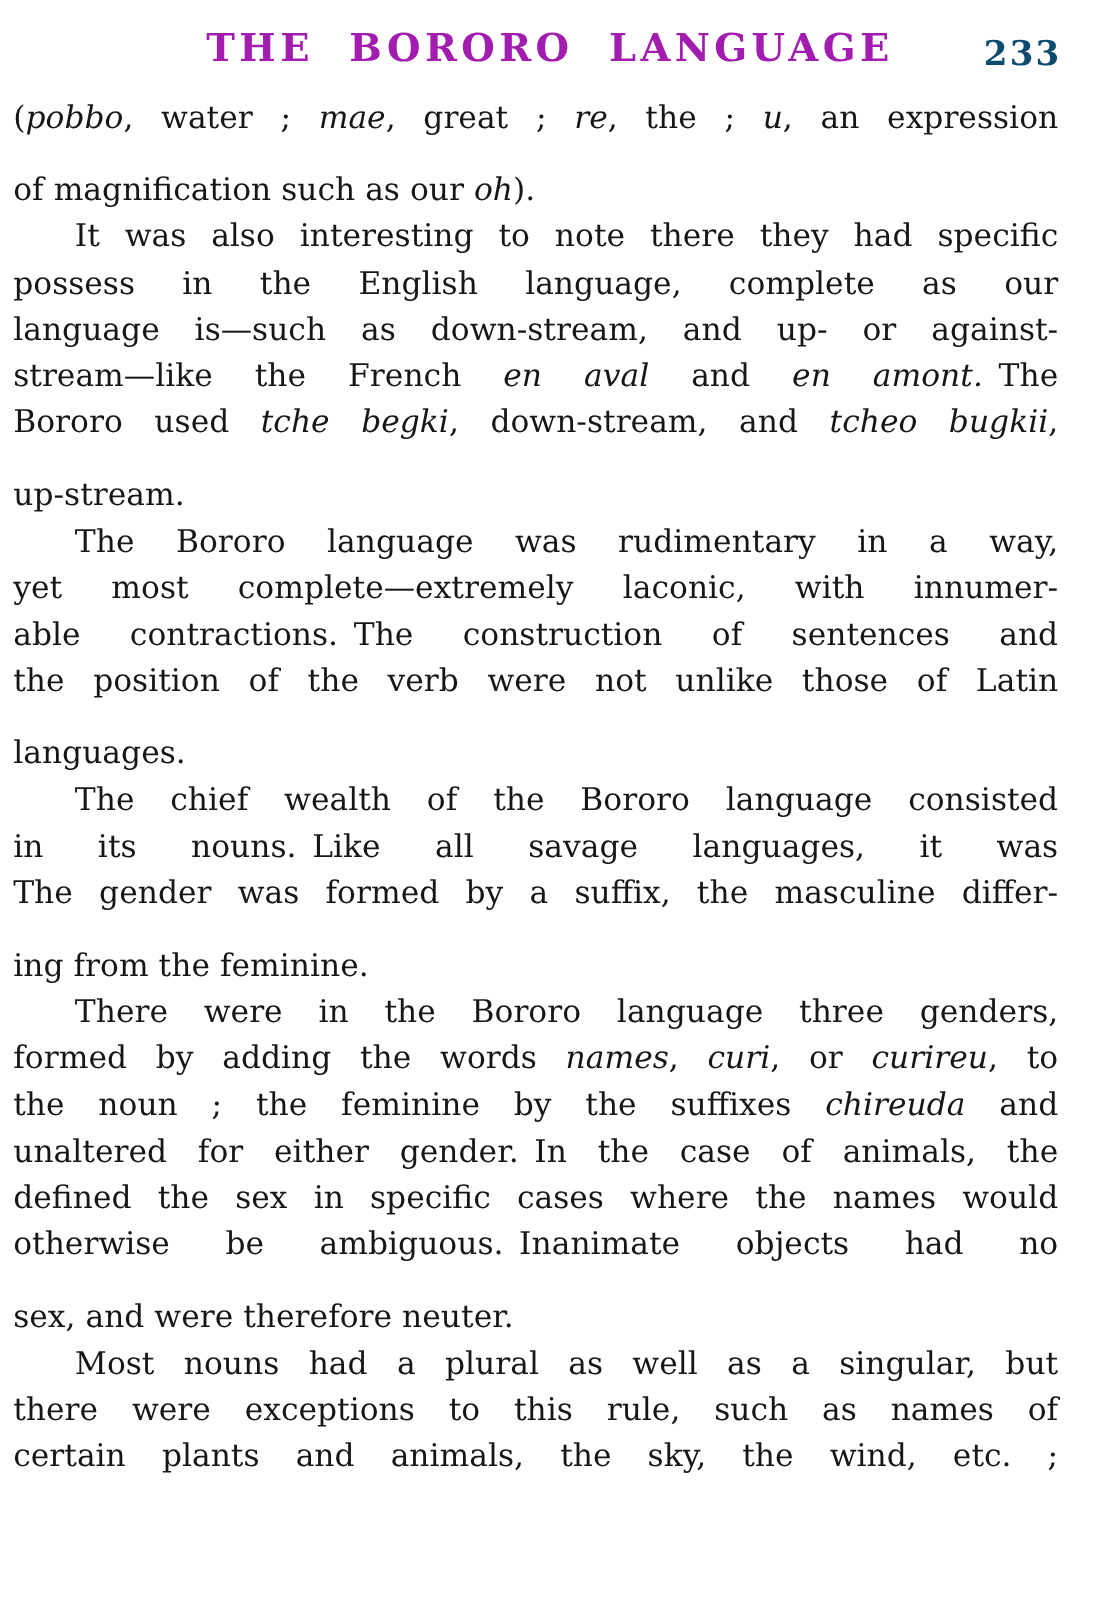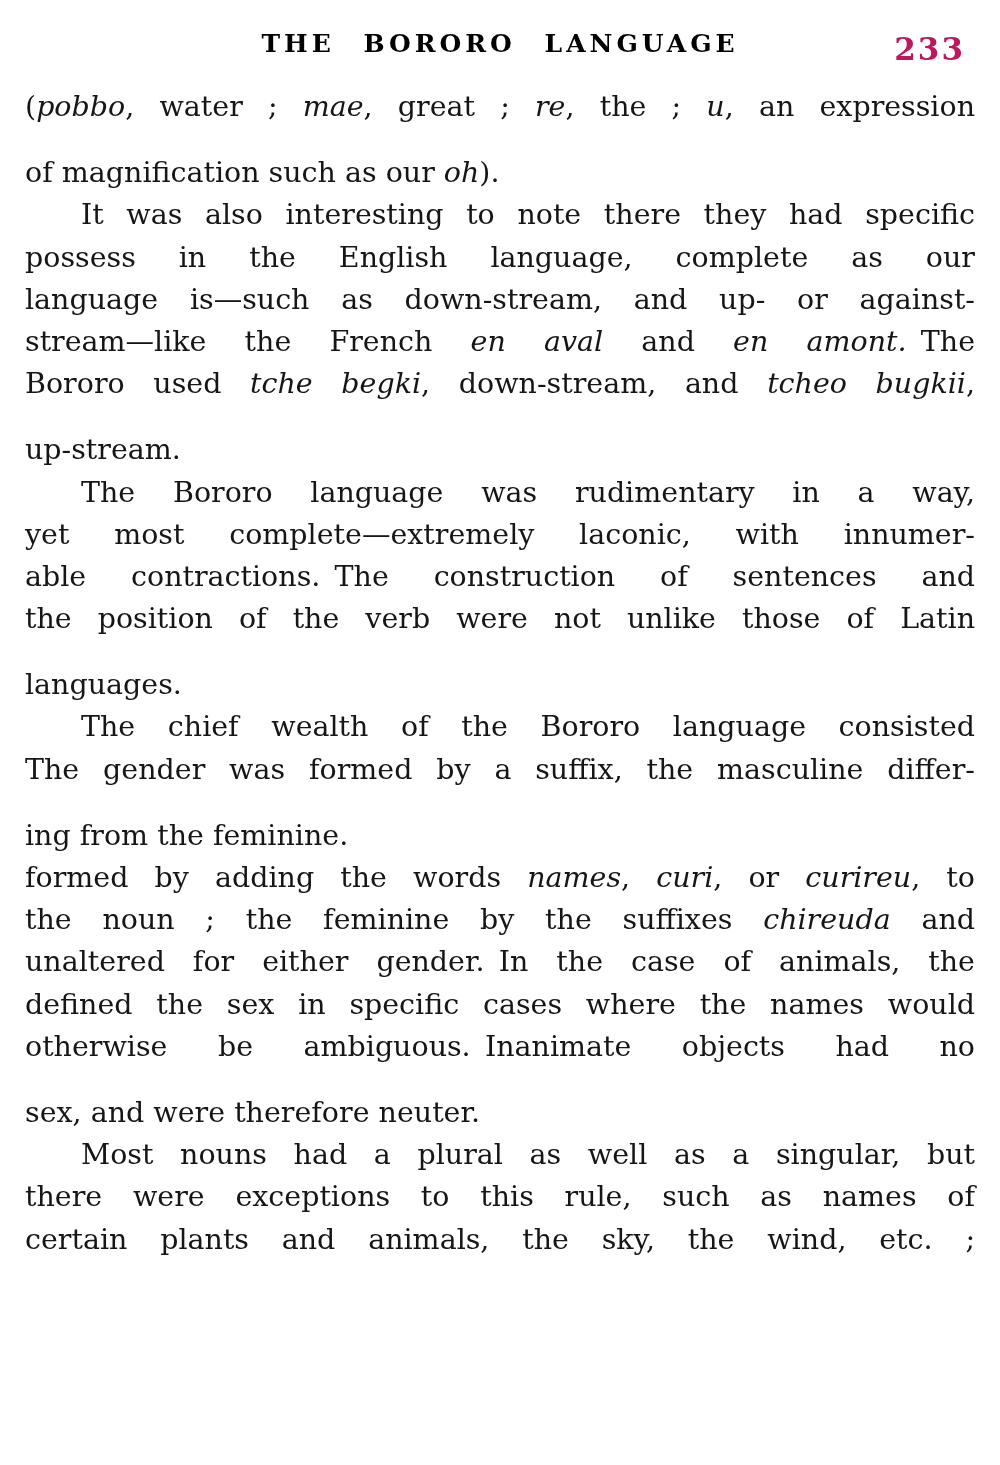--- a/index.html
+++ b/index.html
@@ -15,40 +15,40 @@
   }
   .header {
     position: absolute;
     top: 24px;
     left: 25px;
     width: 950px;
     height: 44px;
   }
   .running-title {
     text-align: center;
-    font-size: 25px;
+    font-size: 35px;
     font-weight: 700;
     letter-spacing: 4px;
     word-spacing: 16px;
     line-height: 40px;
-    color: #000000;
+    color: #a21caf;
   }
   .page-number {
     position: absolute;
     top: 7px;
     right: 10px;
     font-size: 31px;
     font-weight: 600;
     letter-spacing: 2px;
-    color: #be185d;
+    color: #0c4a6e;
   }
   .text-block {
     position: absolute;
     top: 86px;
-    left: 25px;
+    left: 12px;
     width: 950px;
     font-size: 28.5px;
   }
   .line {
     height: 42.2px;
     line-height: 42.2px;
     text-align: justify;
     text-align-last: justify;
     white-space: nowrap;
     overflow: visible;
@@ -80,24 +80,26 @@
       </div>
       <div class="paragraph">
         <div class="line indent"><span>The Bororo language was rudimentary in a way,</span></div>
         <div class="line"><span>yet most complete—extremely laconic, with innumer-</span></div>
         <div class="line"><span>able contractions. The construction of sentences and</span></div>
         <div class="line"><span>the position of the verb were not unlike those of Latin</span></div>
         <div class="line left-last"><span>languages.</span></div>
       </div>
       <div class="paragraph">
         <div class="line indent"><span>The chief wealth of the Bororo language consisted</span></div>
+        <div class="line"><span>in its nouns. Like all savage languages, it was</span></div>
         <div class="line"><span>The gender was formed by a suffix, the masculine differ-</span></div>
         <div class="line left-last"><span>ing from the feminine.</span></div>
       </div>
       <div class="paragraph">
+        <div class="line indent"><span>There were in the Bororo language three genders,</span></div>
         <div class="line"><span>formed by adding the words </span><em>names</em><span>, </span><em>curi</em><span>, or </span><em>curireu</em><span>, to</span></div>
         <div class="line"><span>the noun ; the feminine by the suffixes </span><em>chireuda</em><span> and</span></div>
         <div class="line"><span>unaltered for either gender. In the case of animals, the</span></div>
         <div class="line"><span>defined the sex in specific cases where the names would</span></div>
         <div class="line"><span>otherwise be ambiguous. Inanimate objects had no</span></div>
         <div class="line left-last"><span>sex, and were therefore neuter.</span></div>
       </div>
       <div class="paragraph">
         <div class="line indent"><span>Most nouns had a plural as well as a singular, but</span></div>
         <div class="line"><span>there were exceptions to this rule, such as names of</span></div>

